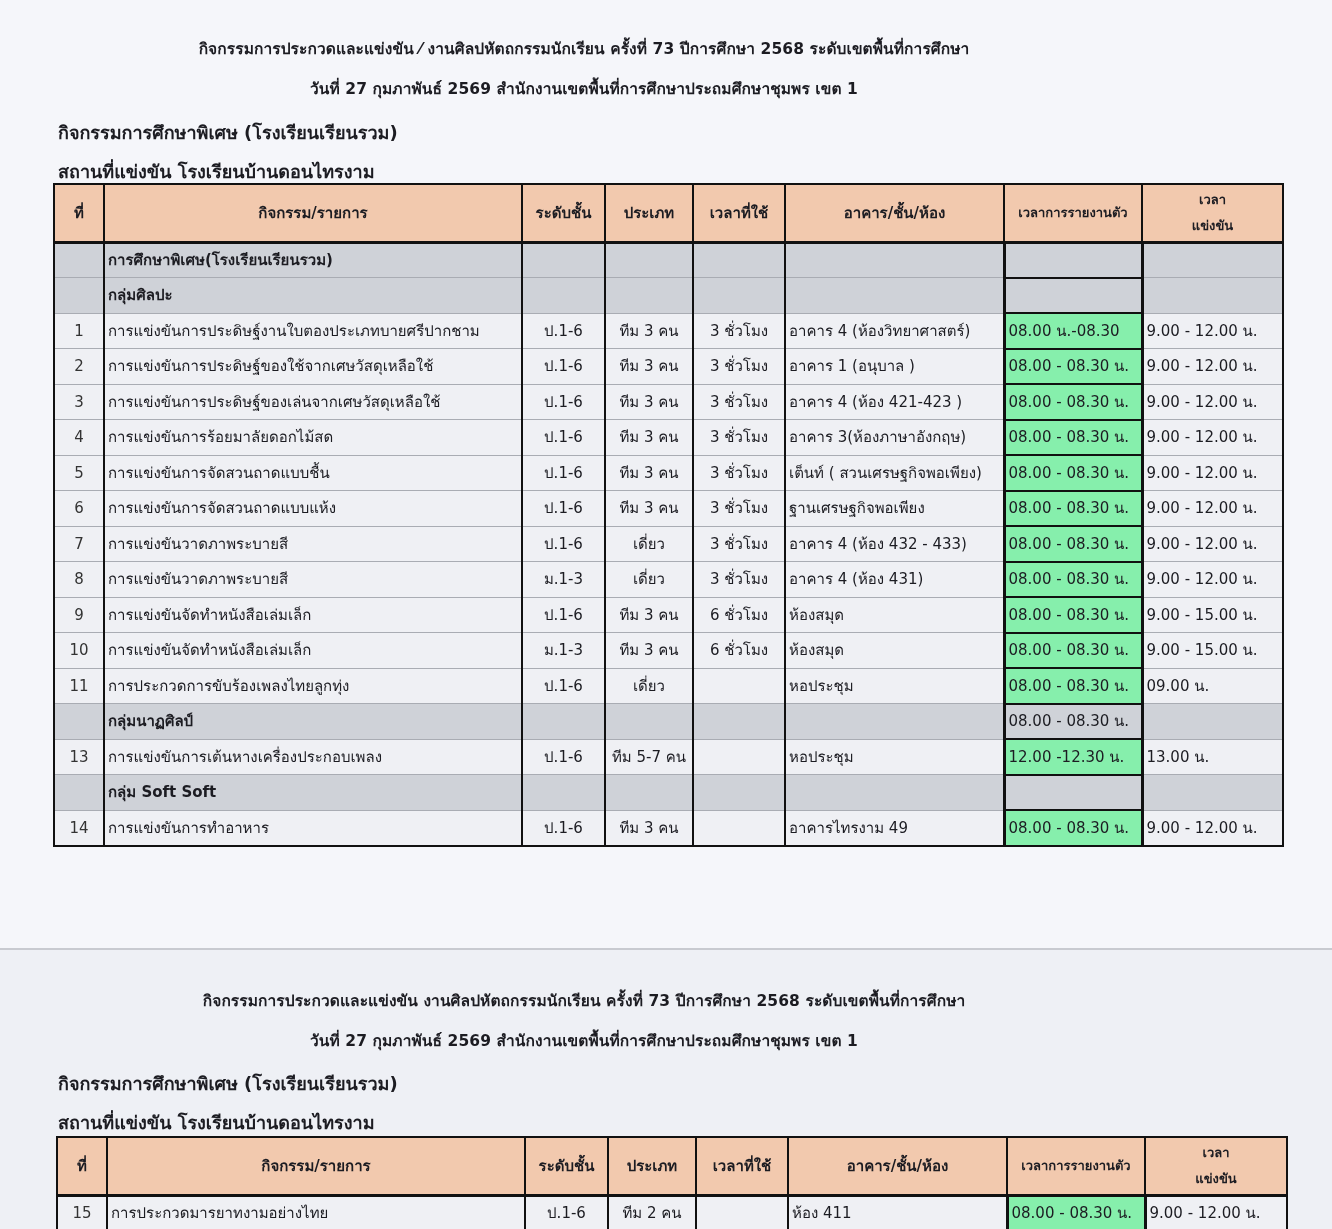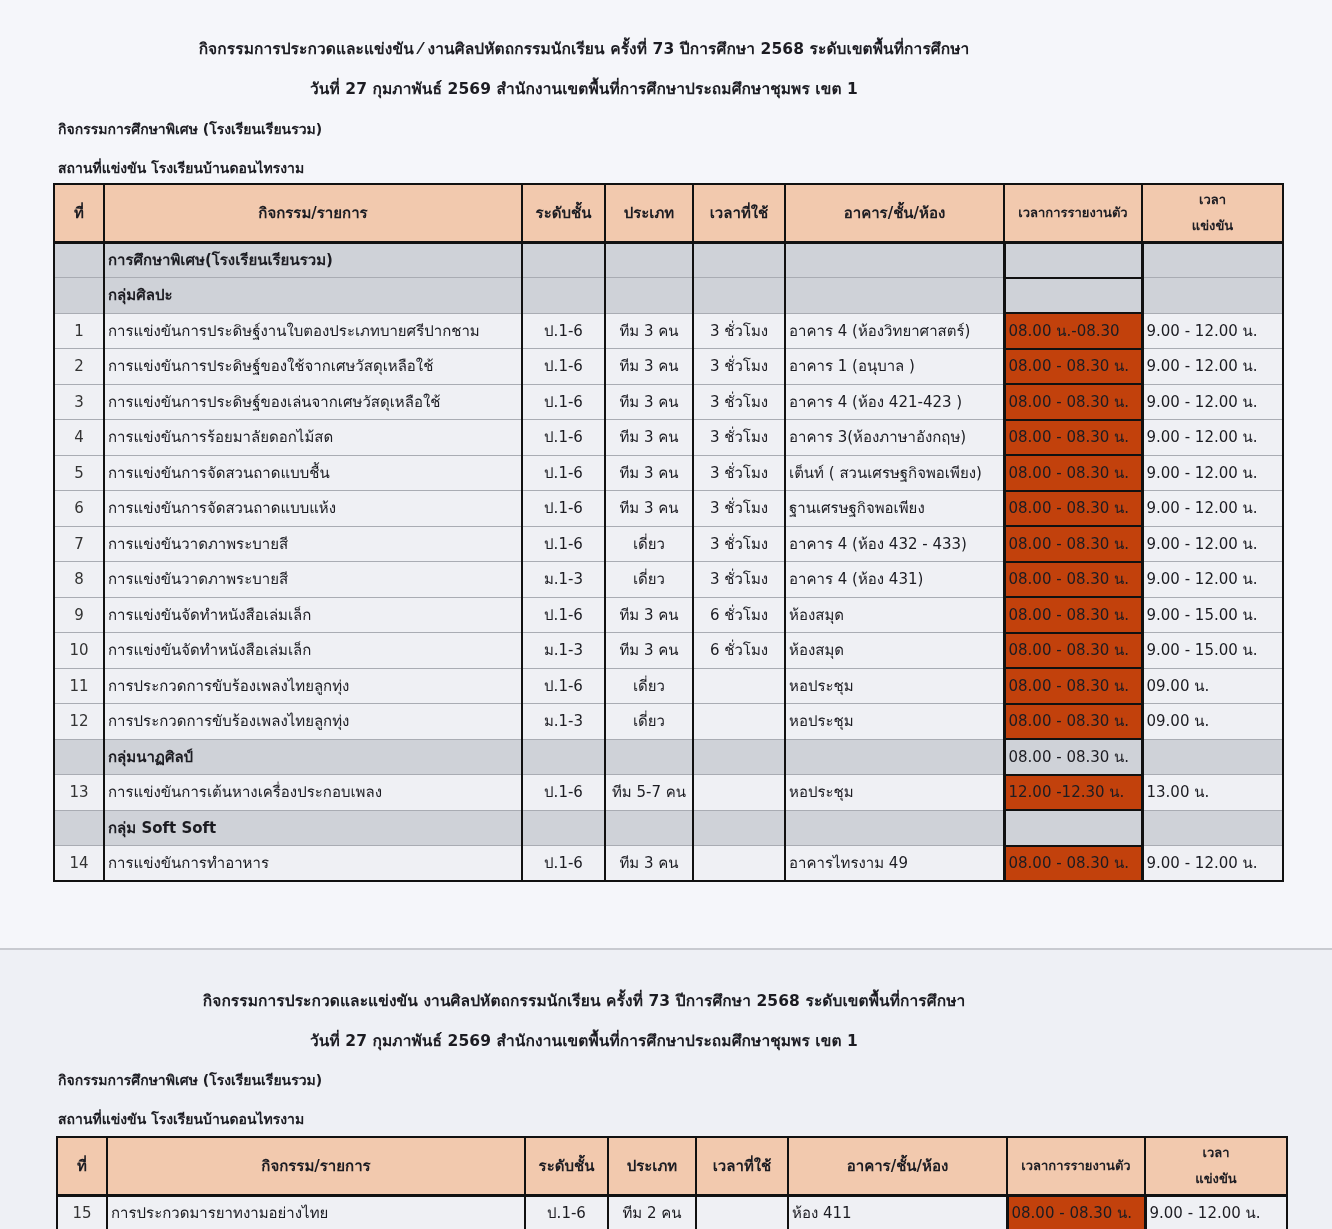--- a/index.html
+++ b/index.html
@@ -24,21 +24,21 @@
     left: 0; width: 1168px;
     text-align: center;
     font-size: 15.5px;
     font-weight: bold;
     letter-spacing: 0.1px;
     white-space: nowrap;
   }
   .subtitle-line {
     position: absolute;
     left: 58px;
-    font-size: 14px;
+    font-size: 18px;
     font-weight: bold;
     white-space: nowrap;
   }
 
   table.sched {
     position: absolute;
     border-collapse: collapse;
     table-layout: fixed;
     font-size: 15px;
   }
@@ -63,21 +63,21 @@
     padding: 0 3px;
     white-space: nowrap;
     overflow: hidden;
     background: #eff0f4;
   }
   table.sched tr.group td { background: #cfd2d8; }
   table.sched tr.group td.name { font-weight: bold; }
   table.sched td.num { text-align: center; color: #333; }
   table.sched td.center { text-align: center; }
   table.sched td.left { text-align: left; }
-  table.sched td.report { border-left: 3px solid #111; border-right: 3px solid #111; border-bottom: 2px solid #111; background: #c2410c; }
+  table.sched td.report { border-left: 3px solid #111; border-right: 3px solid #111; border-bottom: 2px solid #111; background: #86efac; }
   table.sched tr:last-child td { border-bottom: 2.5px solid #111; margin-left: 41px; }
 </style>
 </head>
 <body>
 
 <div class="page page1">
   <div class="title" style="top:36px;">กิจกรรมการประกวดและแข่งขัน ⁄ งานศิลปหัตถกรรมนักเรียน ครั้งที่ 73 ปีการศึกษา 2568 ระดับเขตพื้นที่การศึกษา</div>
   <div class="title" style="top:76px;">วันที่ 27 กุมภาพันธ์ 2569 สำนักงานเขตพื้นที่การศึกษาประถมศึกษาชุมพร เขต 1</div>
   <div class="subtitle-line" style="top:118px;">กิจกรรมการศึกษาพิเศษ  (โรงเรียนเรียนรวม)</div>
   <div class="subtitle-line" style="top:157px;">สถานที่แข่งขัน  โรงเรียนบ้านดอนไทรงาม</div>
@@ -232,30 +232,20 @@
         <tr class="item">
           <td class="num">11</td>
           <td class="left name">การประกวดการขับร้องเพลงไทยลูกทุ่ง</td>
           <td class="center">ป.1-6</td>
           <td class="center">เดี่ยว</td>
           <td class="center"></td>
           <td class="left">หอประชุม</td>
           <td class="left report">08.00 - 08.30 น.</td>
           <td class="left">09.00 น.</td>
         </tr>
-        <tr class="item">
-          <td class="num">12</td>
-          <td class="left name">การประกวดการขับร้องเพลงไทยลูกทุ่ง</td>
-          <td class="center">ม.1-3</td>
-          <td class="center">เดี่ยว</td>
-          <td class="center"></td>
-          <td class="left">หอประชุม</td>
-          <td class="left report">08.00 - 08.30 น.</td>
-          <td class="left">09.00 น.</td>
-        </tr>
         <tr class="group">
           <td class="num"></td>
           <td class="left name">กลุ่มนาฏศิลป์</td>
           <td class="center"></td>
           <td class="center"></td>
           <td class="center"></td>
           <td class="left"></td>
           <td class="left report">08.00 - 08.30 น.</td>
           <td class="left"></td>
         </tr>

